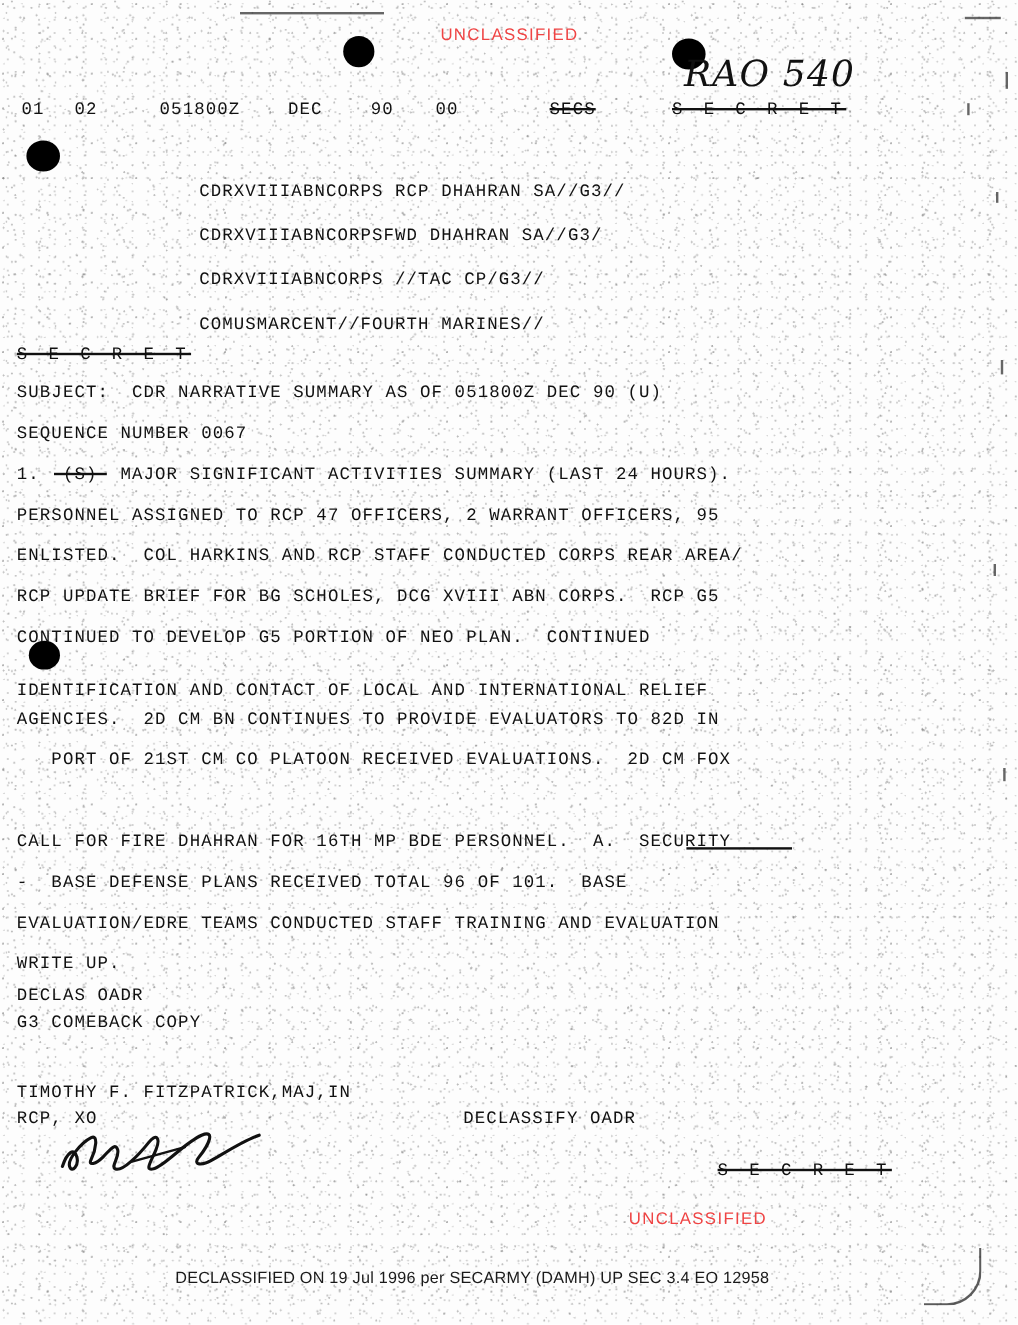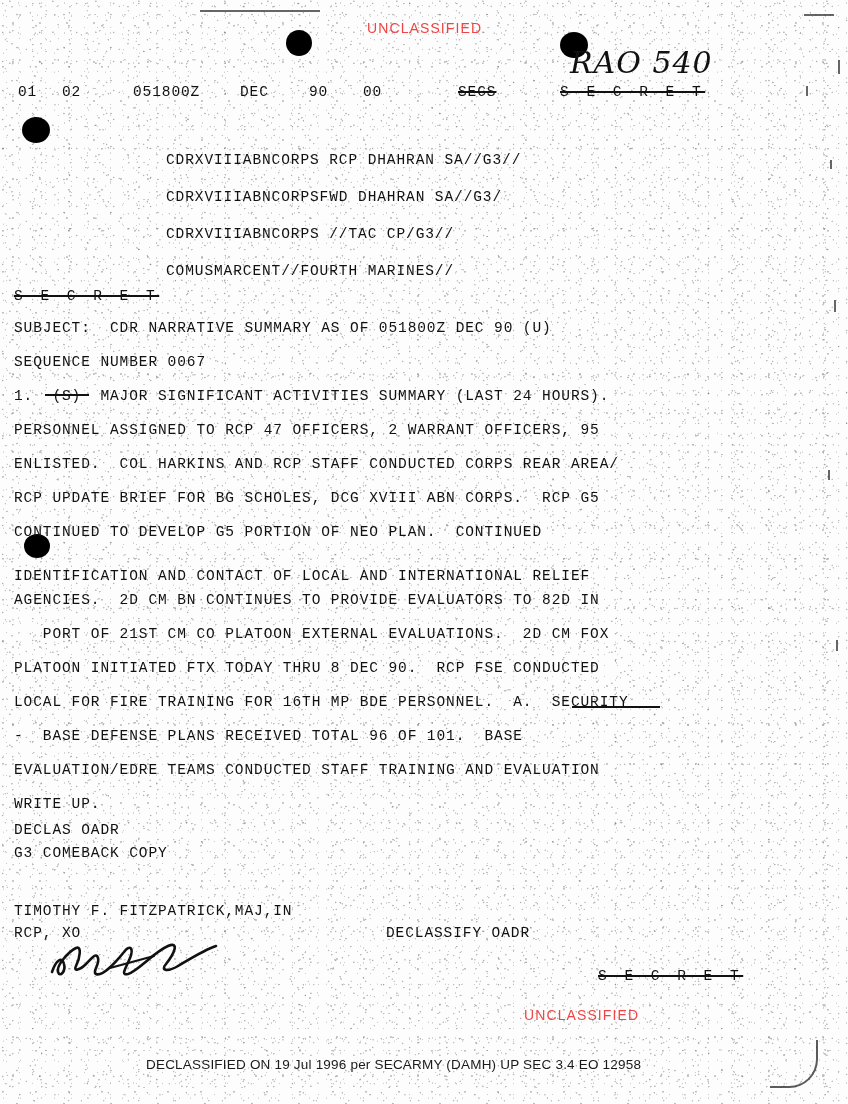--- a/index.html
+++ b/index.html
@@ -162,23 +162,22 @@
   <div class="t body-line" style="left:14px;top:320px;">SUBJECT:  CDR NARRATIVE SUMMARY AS OF 051800Z DEC 90 (U)</div>
   <div class="t body-line" style="left:14px;top:354px;">SEQUENCE NUMBER 0067</div>
 
   <div class="t body-line" style="left:14px;top:388px;">1.  (S)  MAJOR SIGNIFICANT ACTIVITIES SUMMARY (LAST 24 HOURS).</div>
   <div class="t body-line" style="left:14px;top:422px;">PERSONNEL ASSIGNED TO RCP 47 OFFICERS, 2 WARRANT OFFICERS, 95</div>
   <div class="t body-line" style="left:14px;top:456px;text-align:right;">ENLISTED.  COL HARKINS AND RCP STAFF CONDUCTED CORPS REAR AREA/</div>
   <div class="t body-line" style="left:14px;top:490px;">RCP UPDATE BRIEF FOR BG SCHOLES, DCG XVIII ABN CORPS.  RCP G5</div>
   <div class="t body-line" style="left:14px;top:524px;">CONTINUED TO DEVELOP G5 PORTION OF NEO PLAN.  CONTINUED</div>
   <div class="t body-line" style="left:14px;top:568px;">IDENTIFICATION AND CONTACT OF LOCAL AND INTERNATIONAL RELIEF</div>
   <div class="t body-line" style="left:14px;top:592px;">AGENCIES.  2D CM BN CONTINUES TO PROVIDE EVALUATORS TO 82D IN</div>
-  <div class="t body-line" style="left:14px;top:626px;">   PORT OF 21ST CM CO PLATOON EXTERNAL EVALUATIONS.  2D CM FOX</div>
-  <div class="t body-line" style="left:14px;top:660px;">PLATOON INITIATED FTX TODAY THRU 8 DEC 90.  RCP FSE CONDUCTED</div>
-  <div class="t body-line" style="left:14px;top:694px;">LOCAL FOR FIRE TRAINING FOR 16TH MP BDE PERSONNEL.  A.  SECURITY</div>
+  <div class="t body-line" style="left:14px;top:626px;">   PORT OF 21ST CM CO PLATOON RECEIVED EVALUATIONS.  2D CM FOX</div>
+  <div class="t body-line" style="left:14px;top:694px;">CALL FOR FIRE DHAHRAN FOR 16TH MP BDE PERSONNEL.  A.  SECURITY</div>
   <div class="t body-line" style="left:14px;top:728px;">-  BASE DEFENSE PLANS RECEIVED TOTAL 96 OF 101.  BASE</div>
   <div class="t body-line" style="left:14px;top:762px;">EVALUATION/EDRE TEAMS CONDUCTED STAFF TRAINING AND EVALUATION</div>
   <div class="t body-line" style="left:14px;top:796px;">WRITE UP.</div>
 
   <div style="position:absolute;left:572px;top:706px;width:88px;height:1.5px;background:#111;"></div>
 
   <div style="position:absolute;left:45px;top:394px;width:44px;height:1.6px;background:#111;"></div>
 
   <div class="t body-line" style="left:14px;top:822px;">DECLAS OADR</div>
   <div class="t body-line" style="left:14px;top:845px;">G3 COMEBACK COPY</div>

